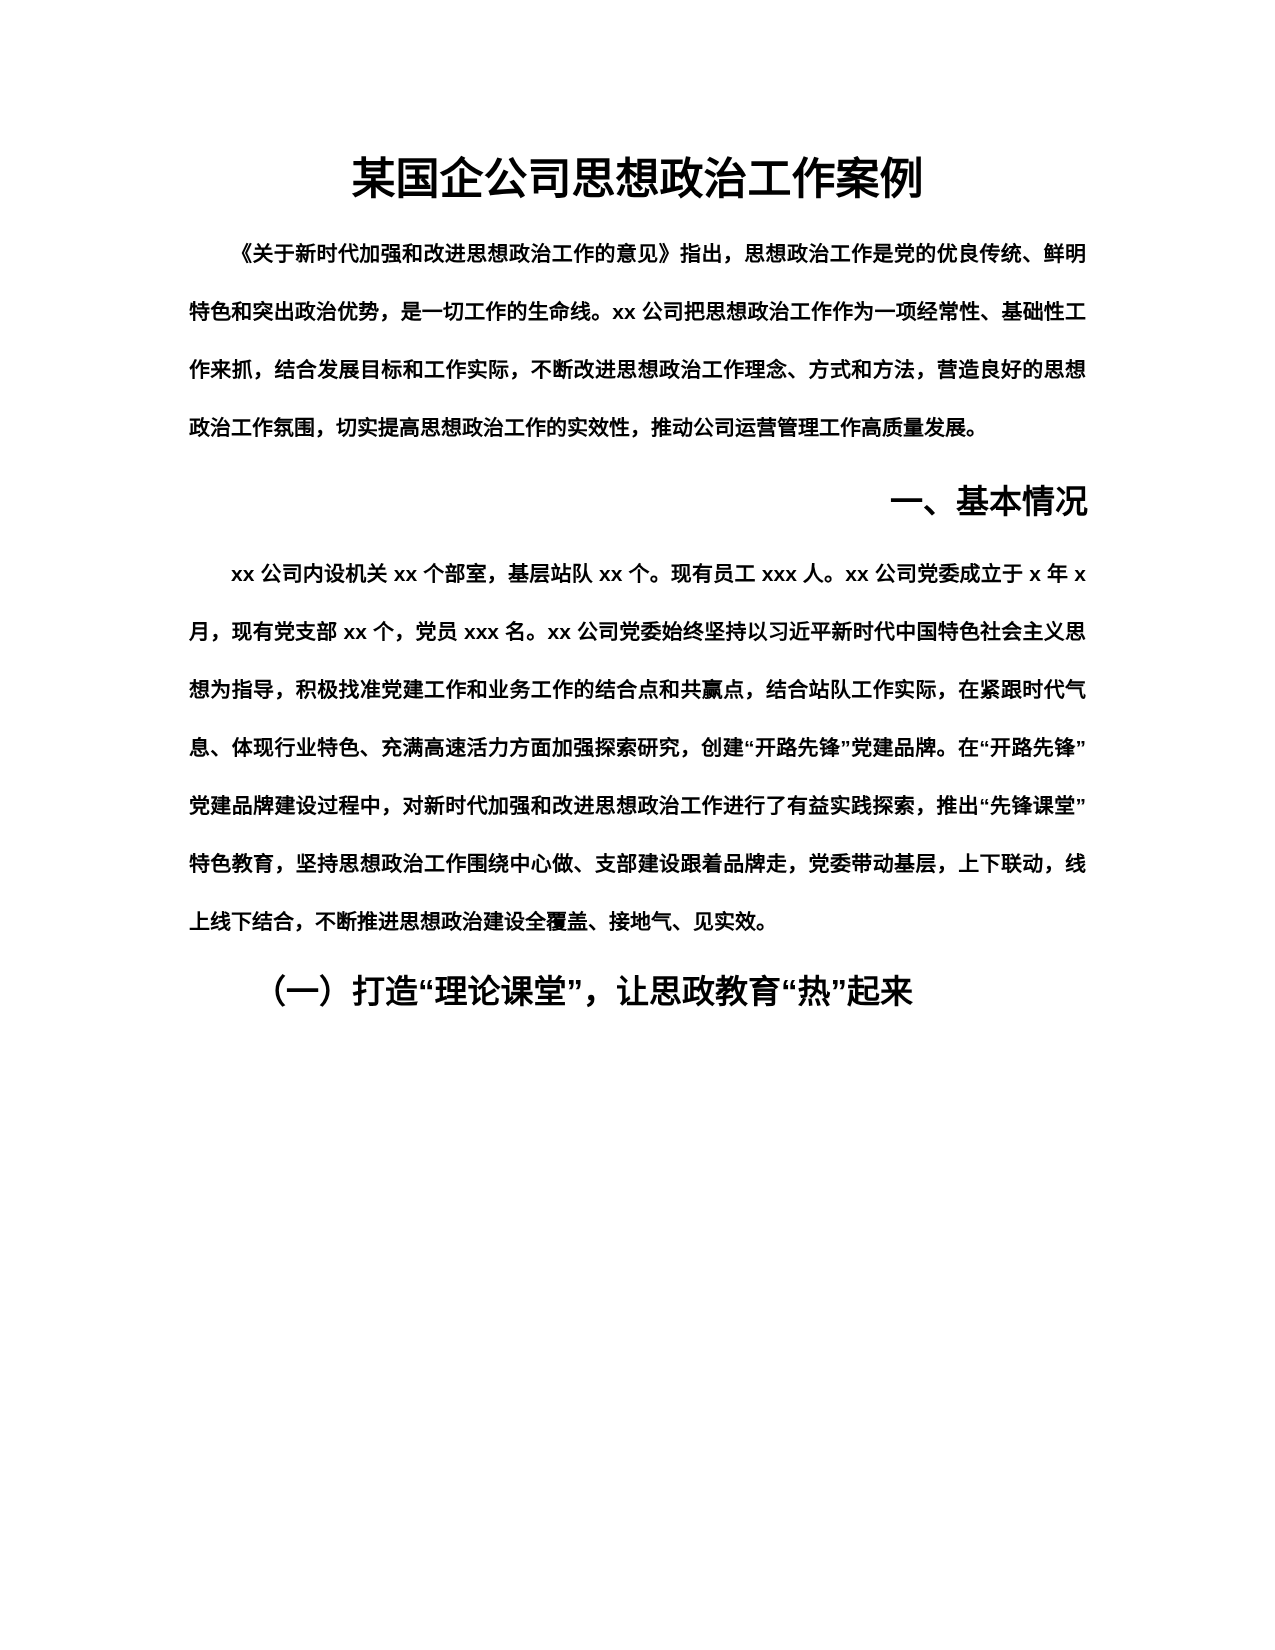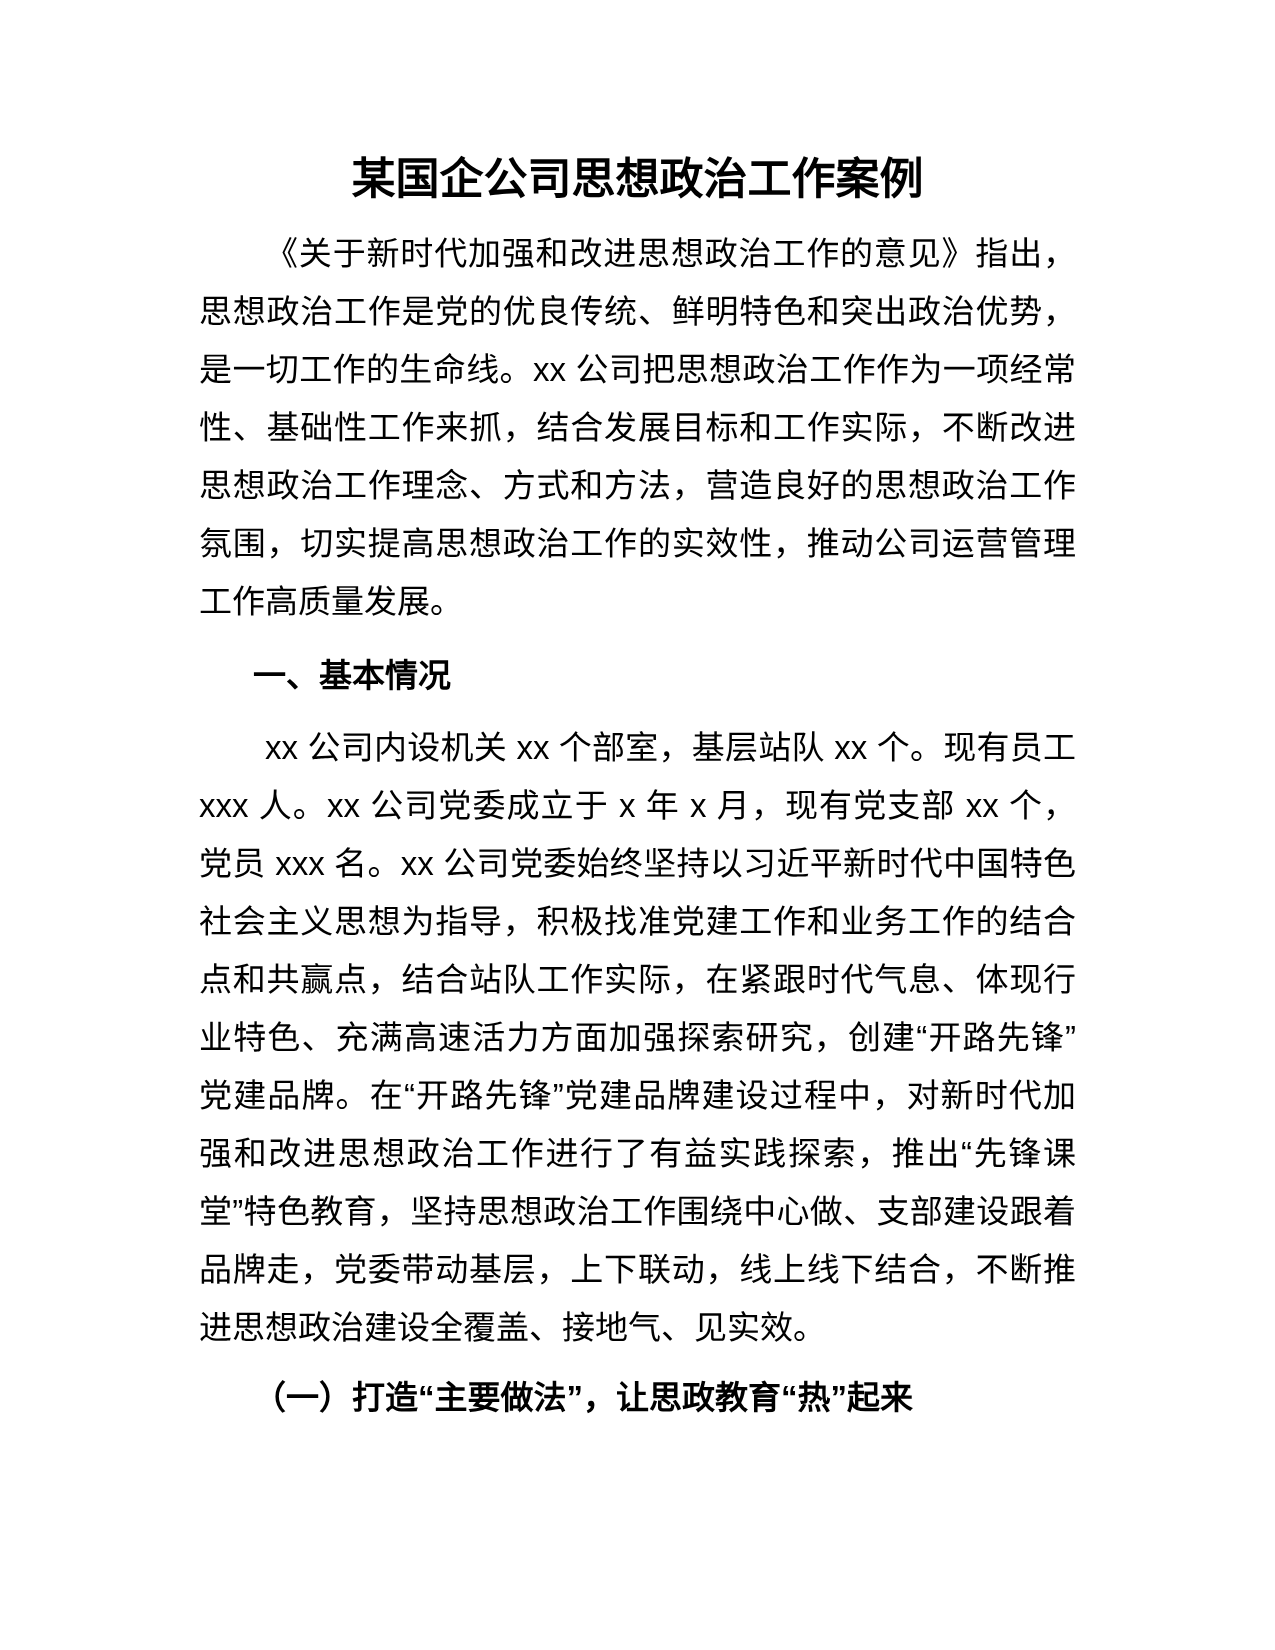--- a/index.html
+++ b/index.html
@@ -20,35 +20,36 @@
   }
   .doc-title {
     font-size: 44px;
     font-weight: 700;
     line-height: 66px;
     text-align: center;
     margin: 0 0 13px 0;
     white-space: nowrap;
   }
   .para {
-    font-size: 33px;
-    font-weight: 400;
+    font-size: 21px;
+    font-weight: 700;
     line-height: 58px;
     text-align: justify;
     text-indent: 2em;
-    margin: 12px;
+    margin: 2px;
     word-break: break-all;
   }
   .heading {
     font-size: 33px;
     font-weight: 700;
     line-height: 58px;
     text-indent: 2em;
     margin: 16px 0 14px 0;
     white-space: nowrap;
+    text-align: right;
   }
   .subheading {
     font-size: 33px;
     font-weight: 700;
     line-height: 58px;
     text-indent: 2em;
     margin: 12px 0 0 0;
     white-space: nowrap;
   }
 </style>
@@ -59,15 +60,15 @@
 
   <h1 class="doc-title">某国企公司思想政治工作案例</h1>
 
   <p class="para">《关于新时代加强和改进思想政治工作的意见》指出，思想政治工作是党的优良传统、鲜明特色和突出政治优势，是一切工作的生命线。xx 公司把思想政治工作作为一项经常性、基础性工作来抓，结合发展目标和工作实际，不断改进思想政治工作理念、方式和方法，营造良好的思想政治工作氛围，切实提高思想政治工作的实效性，推动公司运营管理工作高质量发展。</p>
 
   <p class="heading">一、基本情况</p>
 
   <p class="para">xx 公司内设机关 xx 个部室，基层站队 xx 个。现有员工 xxx 人。xx 公司党委成立于 x 年 x 月，现有党支部 xx 个，党员 xxx 名。xx 公司党委始终坚持以习近平新时代中国特色社会主义思想为指导，积极找准党建工作和业务工作的结合点和共赢点，结合站队工作实际，在紧跟时代气息、体现行业特色、充满高速活力方面加强探索研究，创建“开路先锋”党建品牌。在“开路先锋”党建品牌建设过程中，对新时代加强和改进思想政治工作进行了有益实践探索，推出“先锋课堂”特色教育，坚持思想政治工作围绕中心做、支部建设跟着品牌走，党委带动基层，上下联动，线上线下结合，不断推进思想政治建设全覆盖、接地气、见实效。</p>
 
 
-  <p class="subheading">（一）打造“主要做法”，让思政教育“热”起来</p>
+  <p class="subheading">（一）打造“理论课堂”，让思政教育“热”起来</p>
 
 </div>
 
 </body></html>

